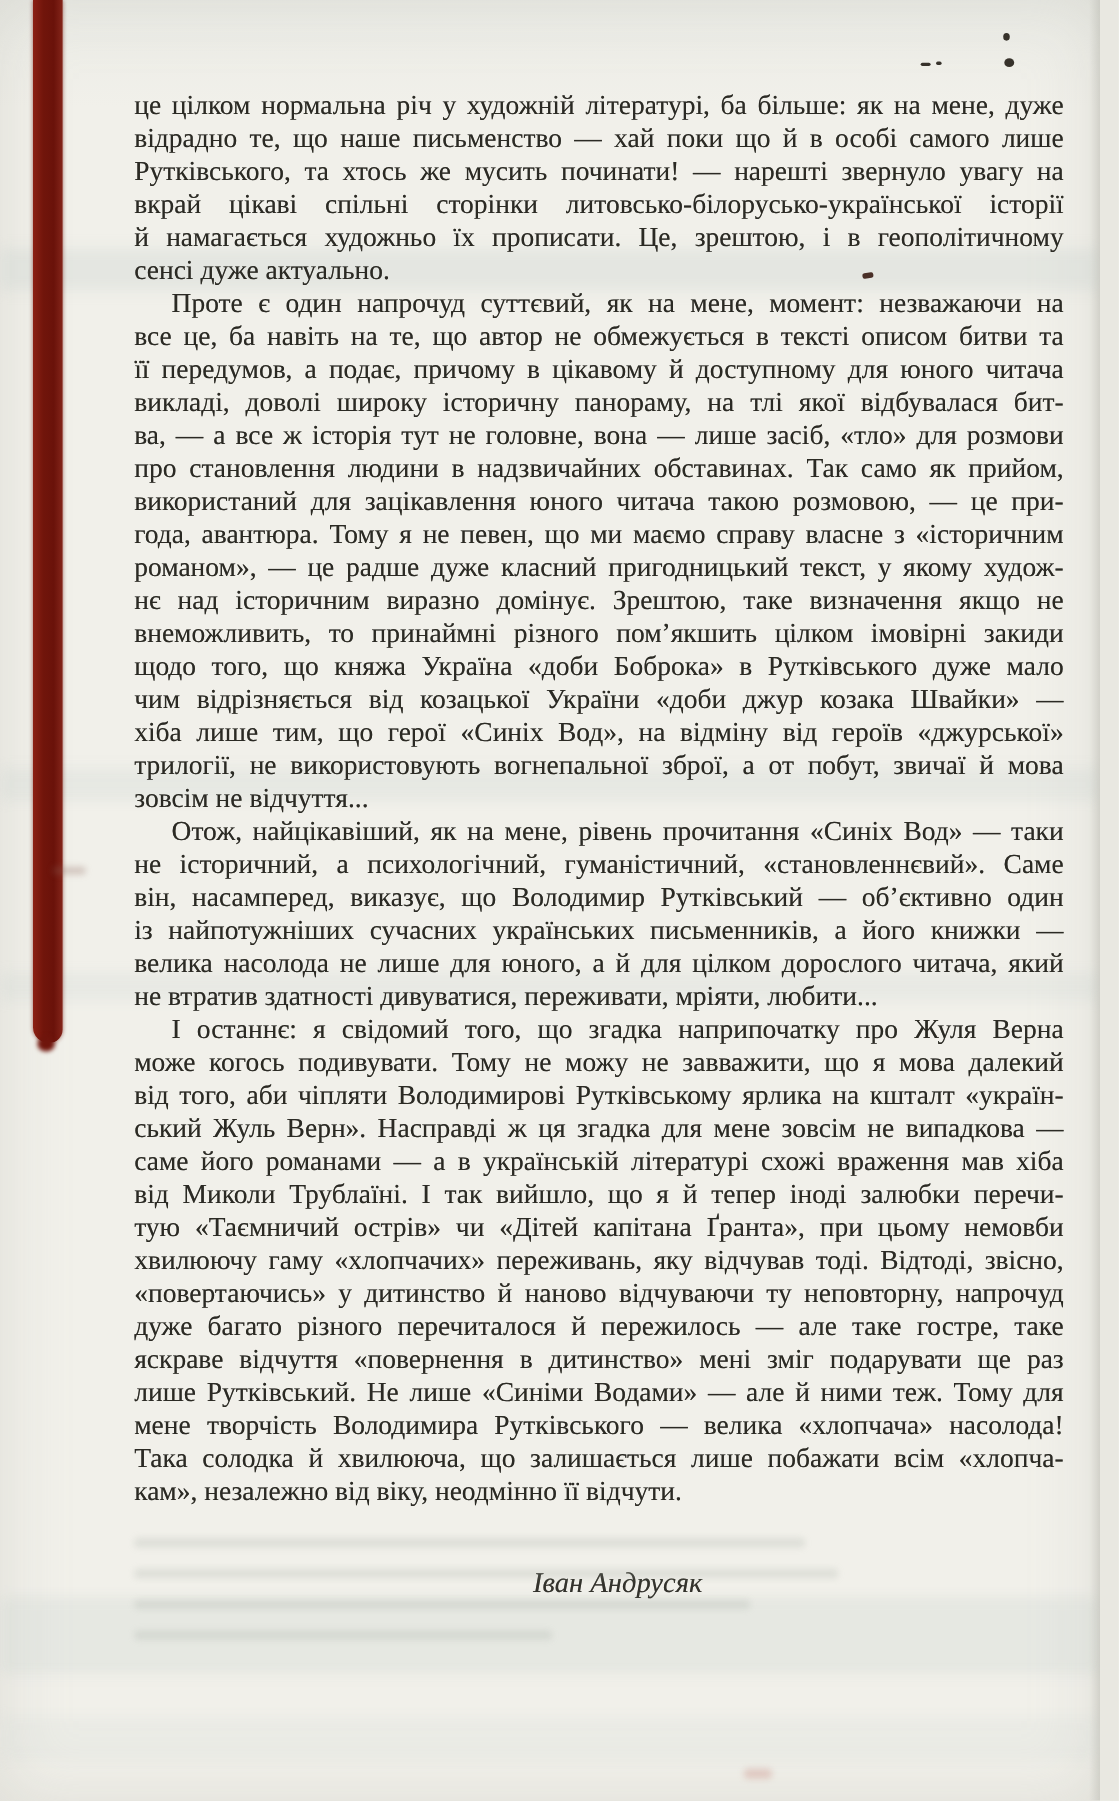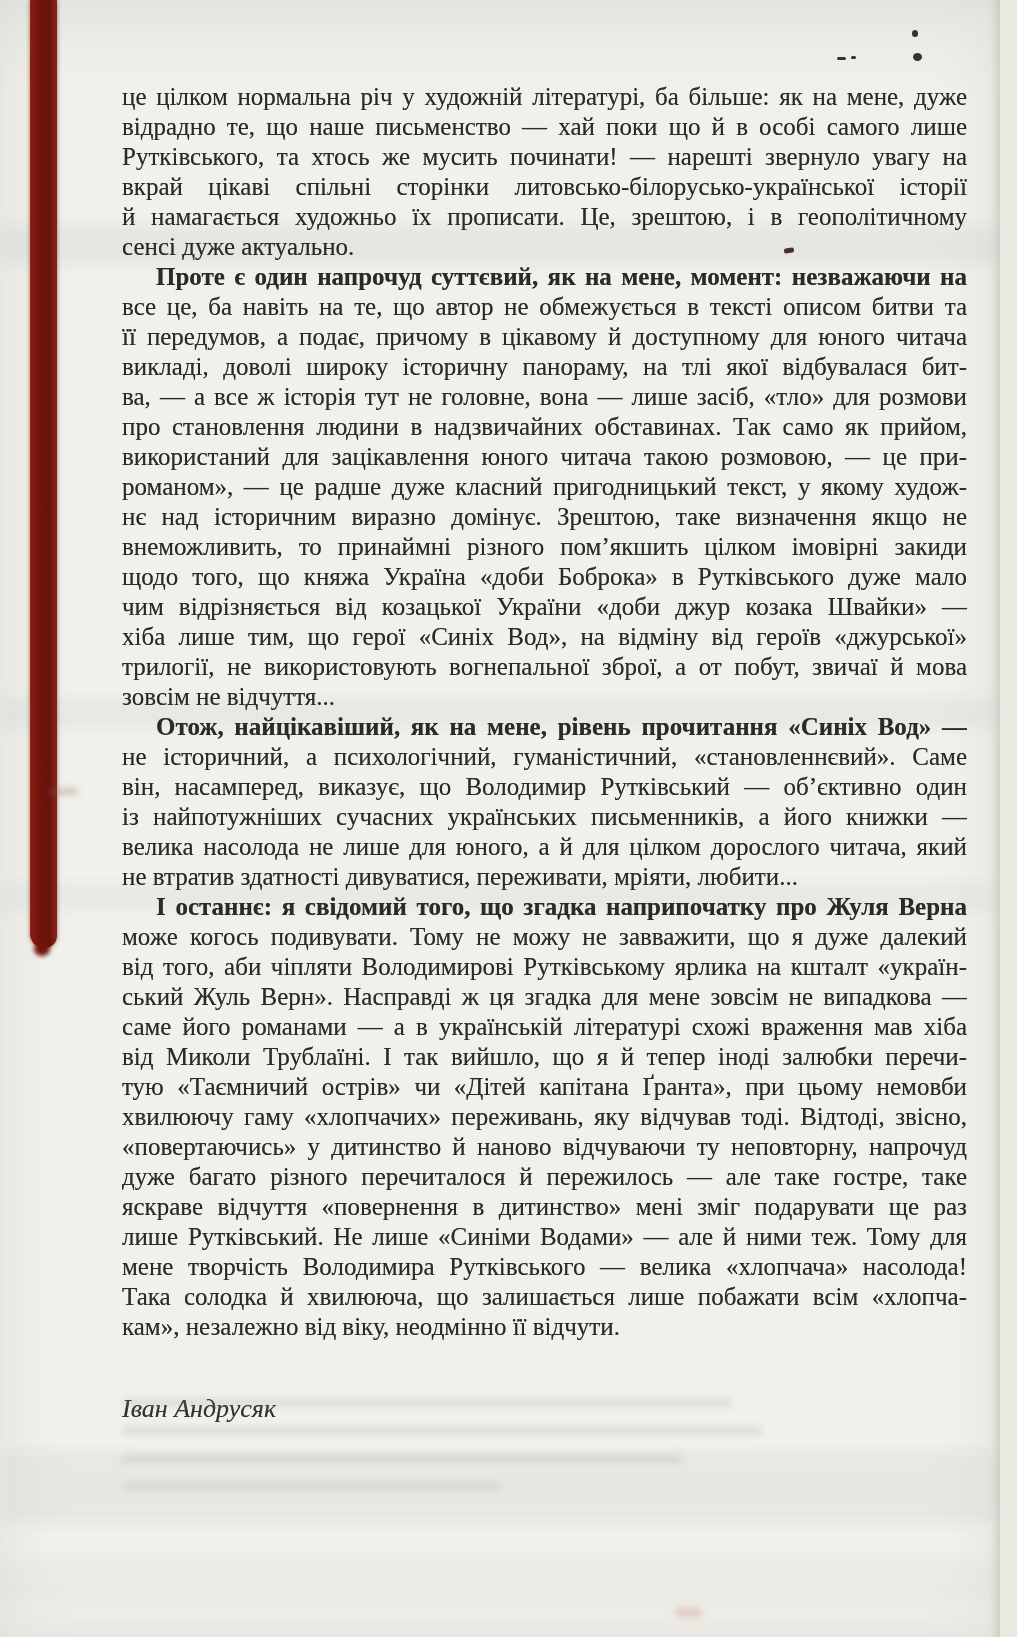--- a/index.html
+++ b/index.html
@@ -75,26 +75,26 @@
     text-shadow: 0 0 0.5px rgba(43,42,36,0.55);
   }
   .paragraph { margin: 0; }
   .line {
     height: 30px;
     overflow: hidden;
     text-align: justify;
     text-align-last: justify;
   }
   .line.last { text-align-last: left; }
-  .line.indent { text-indent: 34px; font-weight: bold; }
+  .line.indent { text-indent: 34px; }
 
   .signature {
     margin-top: 52px;
     margin-right: -34px;
-    text-align: left;
+    text-align: center;
     font-style: italic;
     font-size: 26px;
     color: #33322c;
   }
 
   
   .ink-speck {
     position: absolute;
     background: #37322b;
     border-radius: 50%;
@@ -158,40 +158,41 @@
         <div class="line last">сенсі дуже актуально.</div>
       </div>
       <div class="paragraph">
         <div class="line indent">Проте є один напрочуд суттєвий, як на мене, момент: незважаючи на</div>
         <div class="line">все це, ба навіть на те, що автор не обмежується в тексті описом битви та</div>
         <div class="line">її передумов, а подає, причому в цікавому й доступному для юного читача</div>
         <div class="line">викладі, доволі широку історичну панораму, на тлі якої відбувалася бит-</div>
         <div class="line">ва, — а все ж історія тут не головне, вона — лише засіб, «тло» для розмови</div>
         <div class="line">про становлення людини в надзвичайних обставинах. Так само як прийом,</div>
         <div class="line">використаний для зацікавлення юного читача такою розмовою, — це при-</div>
+        <div class="line">года, авантюра. Тому я не певен, що ми маємо справу власне з «історичним</div>
         <div class="line">романом», — це радше дуже класний пригодницький текст, у якому худож-</div>
         <div class="line">нє над історичним виразно домінує. Зрештою, таке визначення якщо не</div>
         <div class="line">внеможливить, то принаймні різного пом’якшить цілком імовірні закиди</div>
         <div class="line">щодо того, що княжа Україна «доби Боброка» в Рутківського дуже мало</div>
         <div class="line">чим відрізняється від козацької України «доби джур козака Швайки» —</div>
         <div class="line">хіба лише тим, що герої «Синіх Вод», на відміну від героїв «джурської»</div>
         <div class="line">трилогії, не використовують вогнепальної зброї, а от побут, звичаї й мова</div>
         <div class="line last">зовсім не відчуття...</div>
       </div>
       <div class="paragraph">
         <div class="line indent">Отож, найцікавіший, як на мене, рівень прочитання «Синіх Вод» — таки</div>
         <div class="line">не історичний, а психологічний, гуманістичний, «становленнєвий». Саме</div>
         <div class="line">він, насамперед, виказує, що Володимир Рутківський — об’єктивно один</div>
         <div class="line">із найпотужніших сучасних українських письменників, а його книжки —</div>
         <div class="line">велика насолода не лише для юного, а й для цілком дорослого читача, який</div>
         <div class="line last">не втратив здатності дивуватися, переживати, мріяти, любити...</div>
       </div>
       <div class="paragraph">
         <div class="line indent">І останнє: я свідомий того, що згадка наприпочатку про Жуля Верна</div>
-        <div class="line">може когось подивувати. Тому не можу не завважити, що я дуже далекий</div>
+        <div class="line">може когось подивувати. Тому не можу не завважити, що я мова далекий</div>
         <div class="line">від того, аби чіпляти Володимирові Рутківському ярлика на кшталт «україн-</div>
         <div class="line">ський Жуль Верн». Насправді ж ця згадка для мене зовсім не випадкова —</div>
         <div class="line">саме його романами — а в українській літературі схожі враження мав хіба</div>
         <div class="line">від Миколи Трублаїні. І так вийшло, що я й тепер іноді залюбки перечи-</div>
         <div class="line">тую «Таємничий острів» чи «Дітей капітана Ґранта», при цьому немовби</div>
         <div class="line">хвилюючу гаму «хлопчачих» переживань, яку відчував тоді. Відтоді, звісно,</div>
         <div class="line">«повертаючись» у дитинство й наново відчуваючи ту неповторну, напрочуд</div>
         <div class="line">дуже багато різного перечиталося й пережилось — але таке гостре, таке</div>
         <div class="line">яскраве відчуття «повернення в дитинство» мені зміг подарувати ще раз</div>
         <div class="line">лише Рутківський. Не лише «Синіми Водами» — але й ними теж. Тому для</div>

